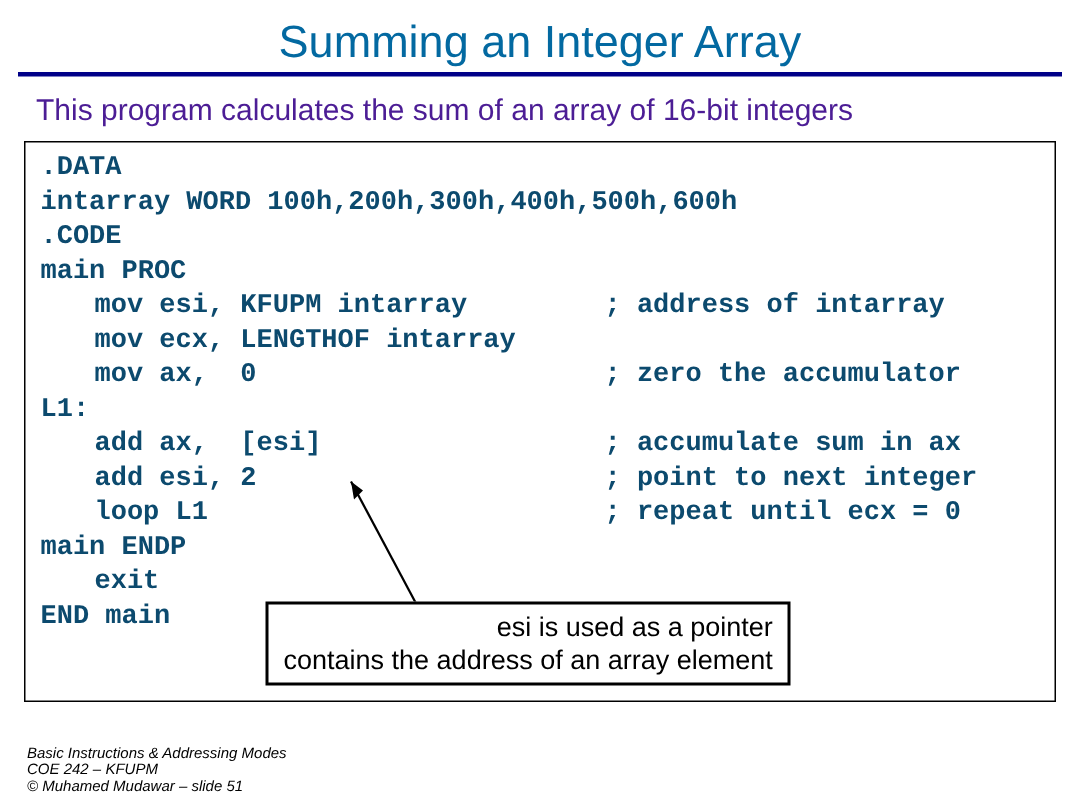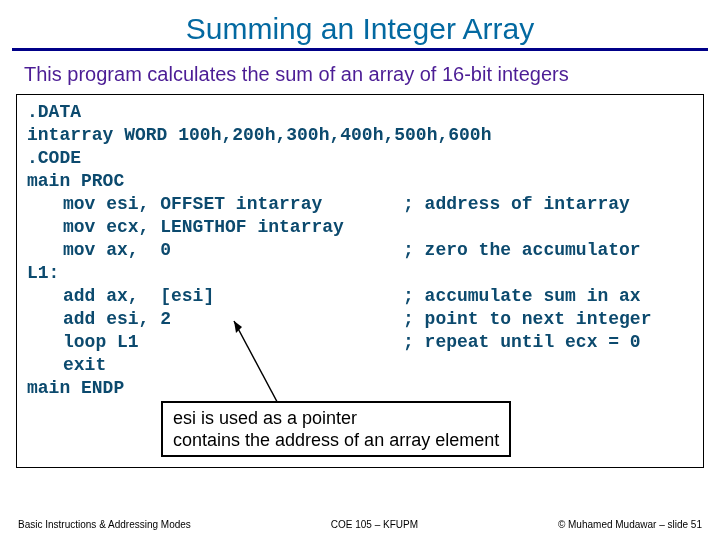--- a/index.html
+++ b/index.html
@@ -53,60 +53,62 @@
   }
   .indent {
     padding-left: 36px;
   }
   .callout-box {
     position: absolute;
     border: 2px solid #000;
     background: #fff;
     padding: 4px 10px;
     font-size: 18px;
-    text-align: left;
+    text-align: right;
     line-height: 22px;
-    left: 144px;
+    left: 160px;
     bottom: 10px;
   }
   .arrow-svg {
     position: absolute;
     left: 205px;
     top: 216px;
     width: 120px;
     height: 110px;
     pointer-events: none;
   }
   .footer {
     position: absolute;
     bottom: 0;
     left: 0;
     right: 0;
     display: flex;
     justify-content: space-between;
     font-size: 10px;
+    font-style: italic;
     padding: 4px 18px 10px 18px;
     color: #000;
+    flex-direction: column;
   }
 </style>
 </head>
 <body>
 
 <div class="title-bar">Summing an Integer Array</div>
 
 <div class="subtitle">This program calculates the sum of an array of 16-bit integers</div>
 
 <div class="code-box">
   <div class="code-line"><span>.DATA</span></div>
   <div class="code-line"><span>intarray WORD 100h,200h,300h,400h,500h,600h</span></div>
   <div class="code-line"><span>.CODE</span></div>
   <div class="code-line"><span>main PROC</span></div>
 
   <div class="code-line indent">
-    <span class="code-inst">mov esi, OFFSET intarray</span>
+    <span class="code-inst">mov esi, KFUPM intarray</span>
     <span class="code-comment">; address of intarray</span>
   </div>
   <div class="code-line indent">
     <span class="code-inst">mov ecx, LENGTHOF intarray</span>
   </div>
   <div class="code-line indent">
     <span class="code-inst">mov ax,  0</span>
     <span class="code-comment">; zero the accumulator</span>
   </div>
 
@@ -117,35 +119,36 @@
     <span class="code-comment">; accumulate sum in ax</span>
   </div>
   <div class="code-line indent">
     <span class="code-inst">add esi, 2</span>
     <span class="code-comment">; point to next integer</span>
   </div>
   <div class="code-line indent">
     <span class="code-inst">loop L1</span>
     <span class="code-comment">; repeat until ecx = 0</span>
   </div>
+  <div class="code-line"><span>main ENDP</span></div>
+
   <div class="code-line indent">
     <span class="code-inst">exit</span>
   </div>
-
-  <div class="code-line"><span>main ENDP</span></div>
+  <div class="code-line"><span>END main</span></div>
 
   <svg class="arrow-svg" viewBox="0 0 120 110">
     <line x1="60" y1="100" x2="12" y2="10" stroke="#000" stroke-width="1.5"></line>
     <polygon points="12,10 20,16 14,22" fill="#000"></polygon>
   </svg>
 
   <div class="callout-box">
     <div>esi is used as a pointer</div>
     <div>contains the address of an array element</div>
   </div>
 
 </div>
 
 <div class="footer">
   <span>Basic Instructions &amp; Addressing Modes</span>
-  <span>COE 105 – KFUPM</span>
+  <span>COE 242 – KFUPM</span>
   <span>© Muhamed Mudawar – slide 51</span>
 </div>
 
 </body></html>

